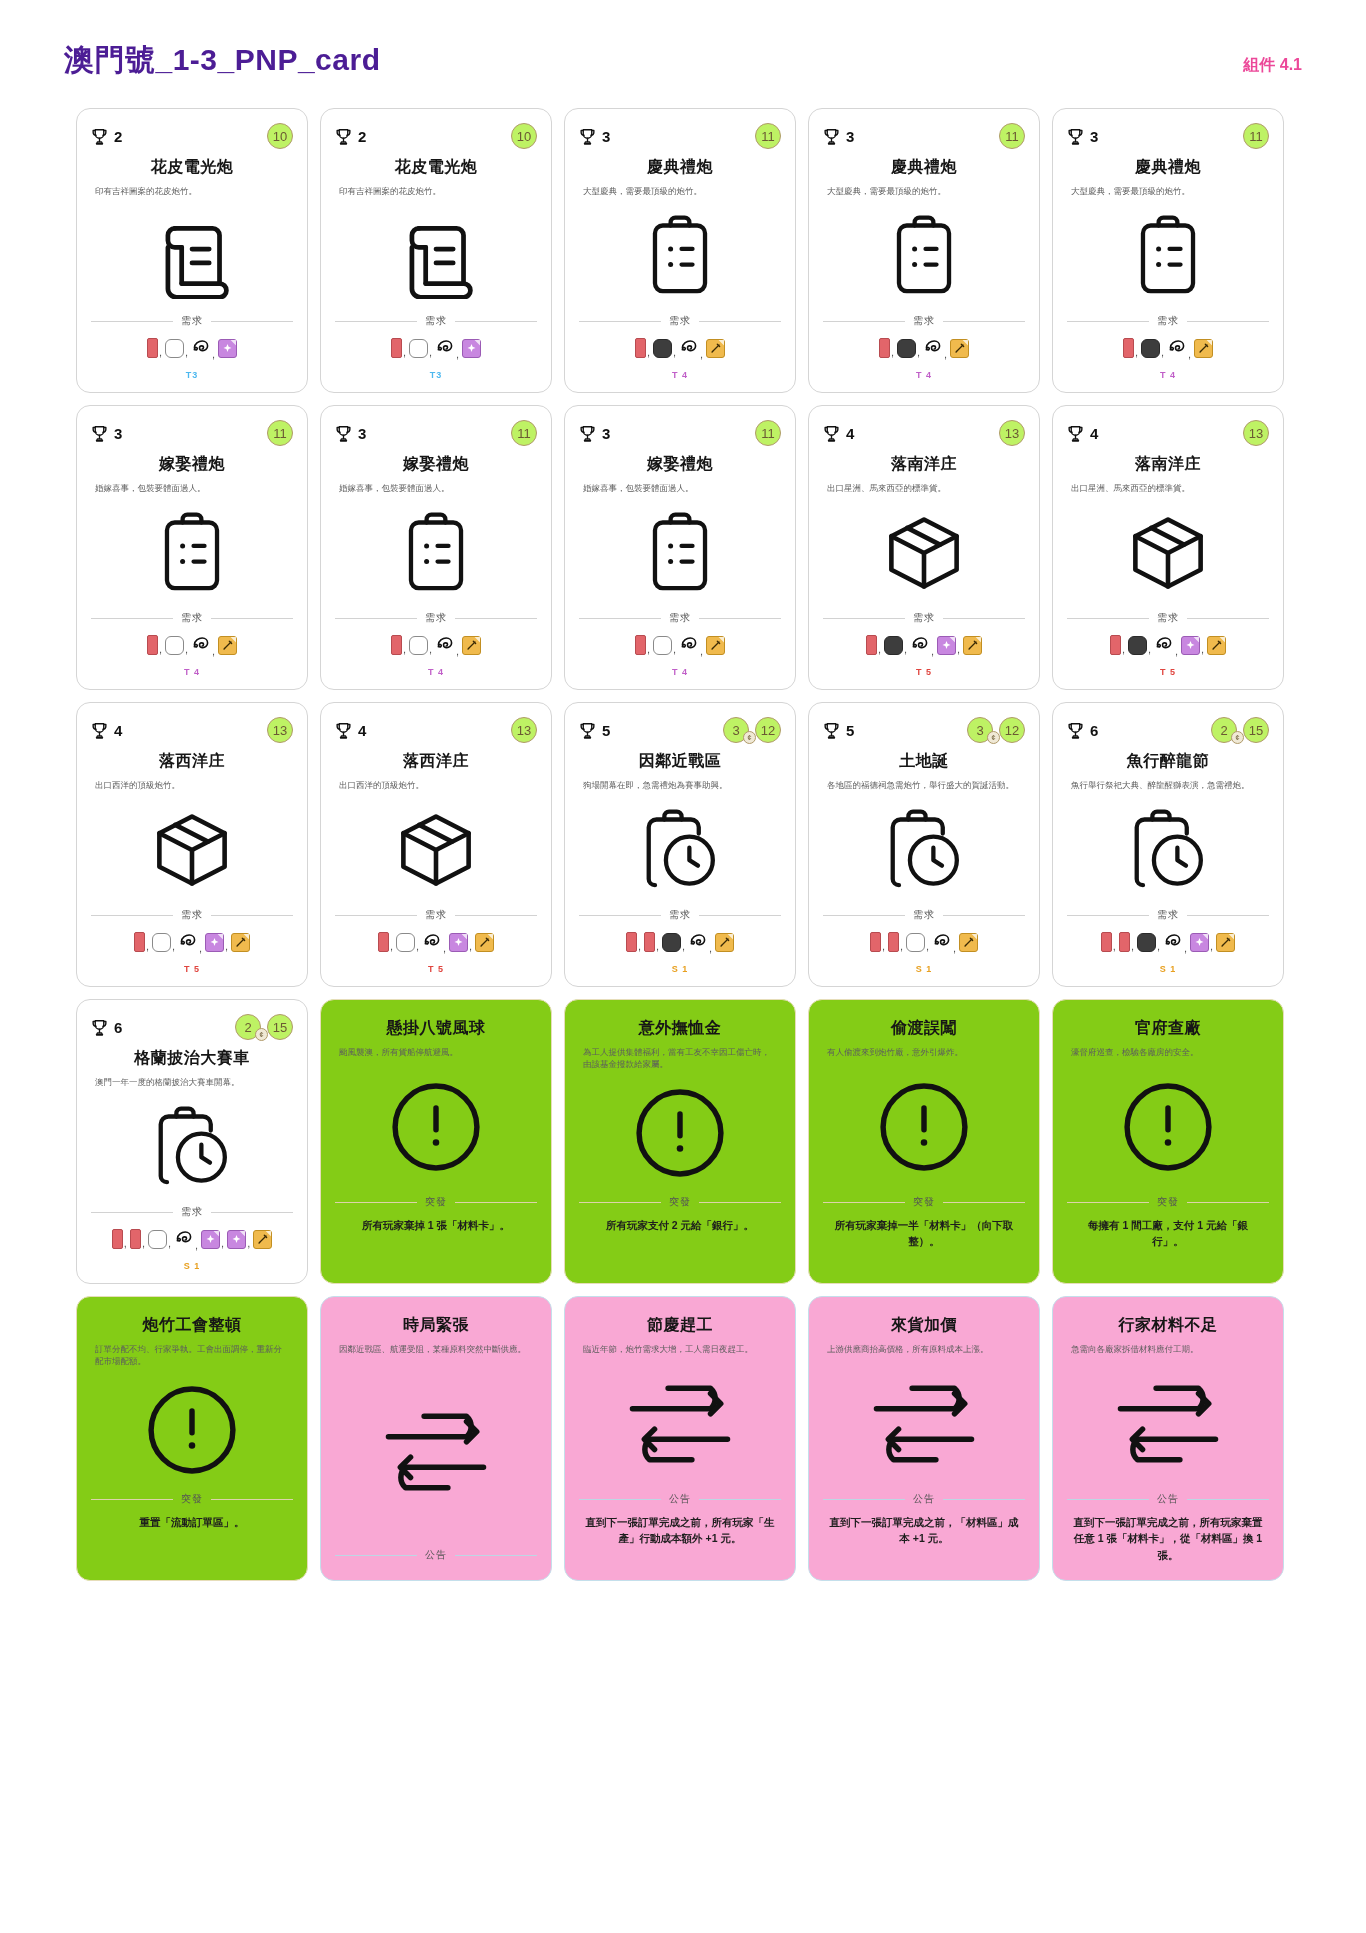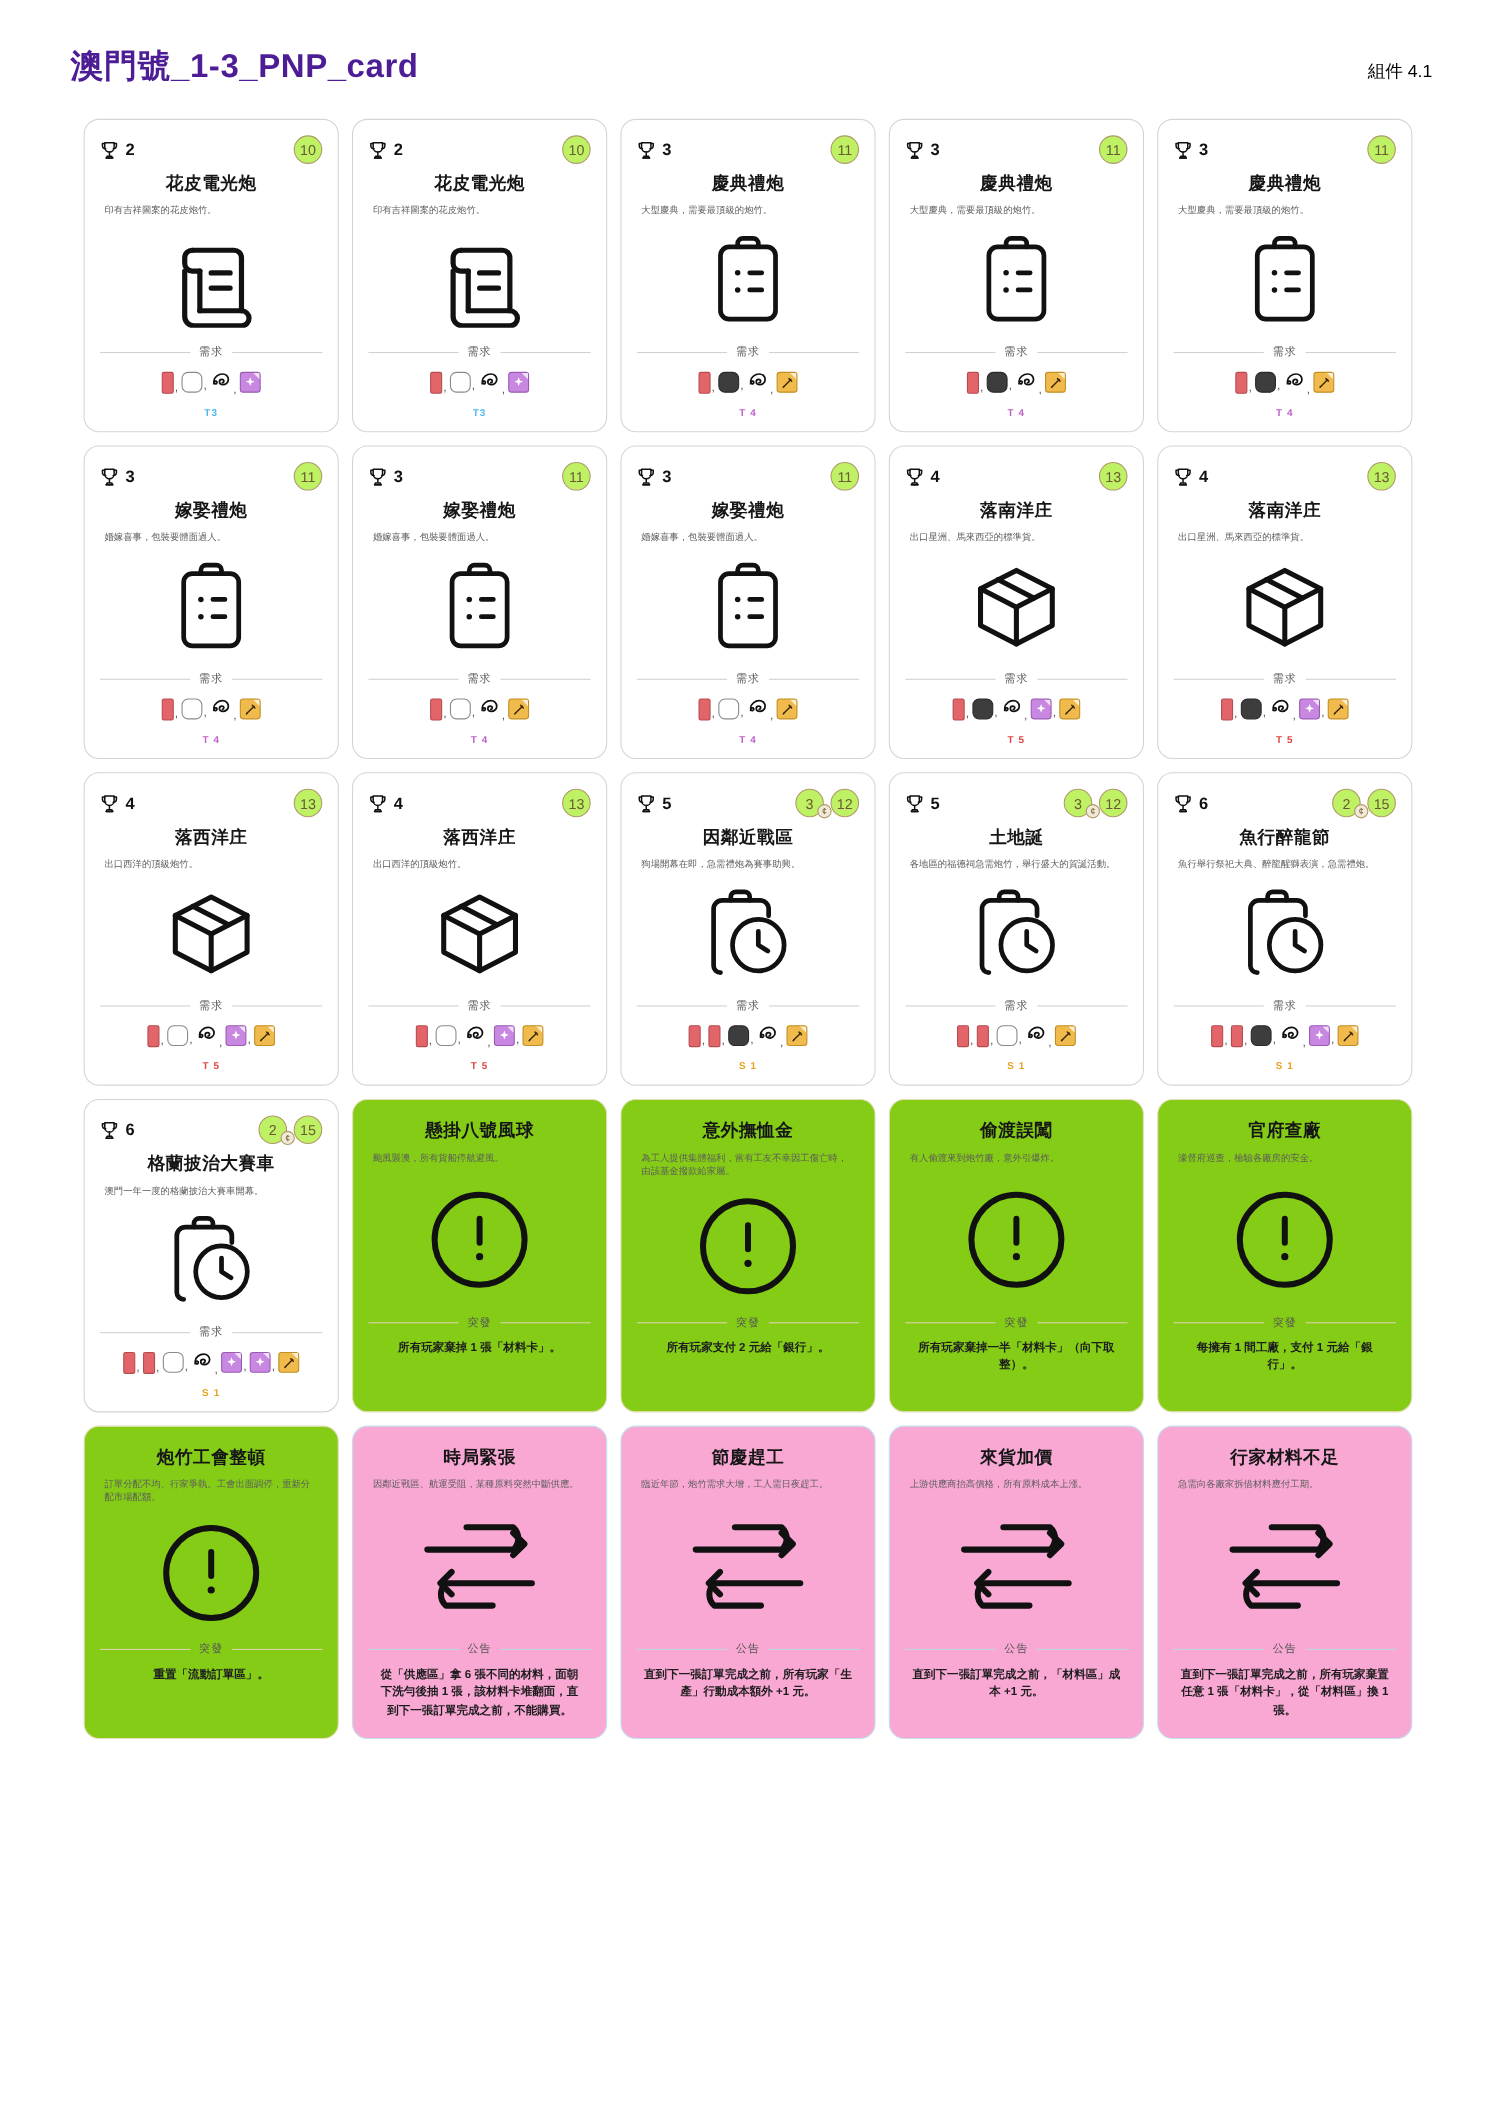--- a/index.html
+++ b/index.html
@@ -29,22 +29,22 @@
     justify-content: space-between;
   }
   .doc-title {
     font-size: 30px;
     font-weight: 700;
     letter-spacing: 0.5px;
     color: #4c1d95;
   }
   .doc-version {
     font-size: 16px;
-    font-weight: 400;
-    color: #000000;
+    font-weight: 700;
+    color: #ec4899;
   }
   
   .sheet {
     position: absolute;
     top: 108px;
     left: 76px;
     width: 1214px;
     display: grid;
     grid-template-columns: repeat(5, 232px);
     grid-auto-rows: 285px;
@@ -1437,21 +1437,20 @@
           <svg width="112" height="82" viewBox="0 0 132 96" fill="none" stroke="#111" stroke-width="6.5" stroke-linecap="round" stroke-linejoin="round">
     <path d="M10 30h92a16 16 0 0 0 0-24H52"></path>
     <path d="M96 18l12-12-12-12" transform="translate(6,18)"></path>
     <path d="M122 66H30a16 16 0 0 0 0 24h50"></path>
     <path d="M36 78L24 90l12 12" transform="translate(0,-24)"></path>
   </svg>
         </div>
         <div class="sep">
           <span class="sep-label">公告</span>
         </div>
-        <div class="effect">從「供應區」拿 6 張不同的材料，面朝下洗勻後抽 1 張，該材料卡堆翻面，直到下一張訂單完成之前，不能購買。</div>
       </div>
       <div class="card notice">
         <div class="card-title">節慶趕工</div>
         <div class="card-desc">臨近年節，炮竹需求大增，工人需日夜趕工。</div>
         <div class="art">
           <svg width="112" height="82" viewBox="0 0 132 96" fill="none" stroke="#111" stroke-width="6.5" stroke-linecap="round" stroke-linejoin="round">
     <path d="M10 30h92a16 16 0 0 0 0-24H52"></path>
     <path d="M96 18l12-12-12-12" transform="translate(6,18)"></path>
     <path d="M122 66H30a16 16 0 0 0 0 24h50"></path>
     <path d="M36 78L24 90l12 12" transform="translate(0,-24)"></path>

